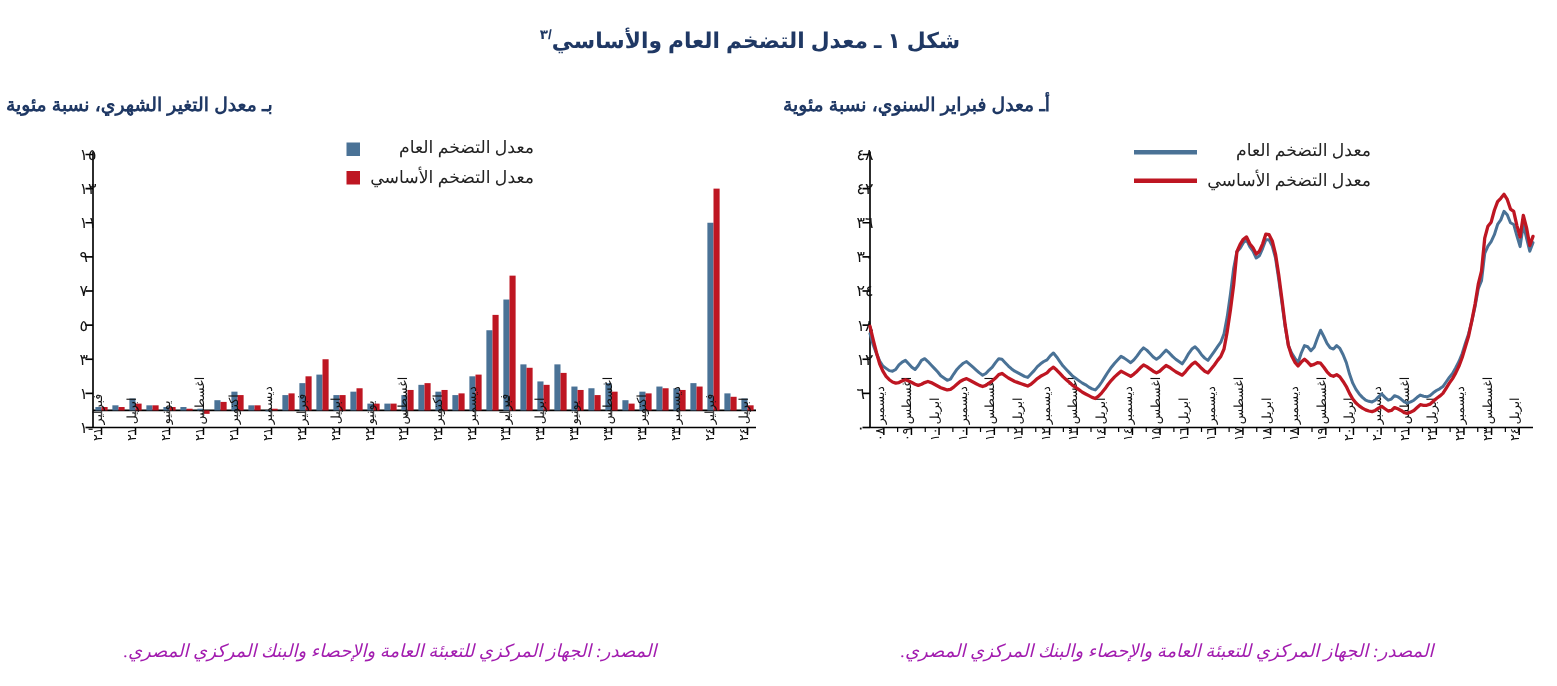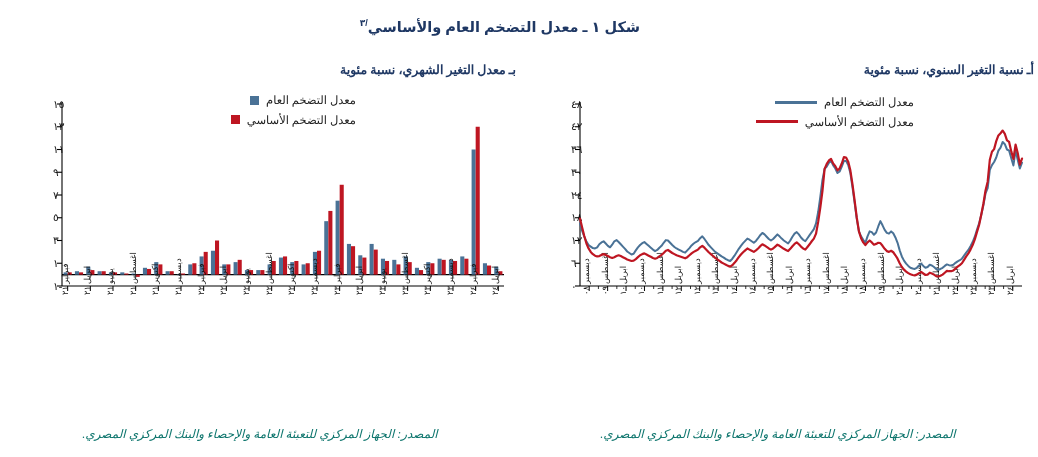--- a/index.html
+++ b/index.html
@@ -12,36 +12,36 @@
   .fig-title{
     position:absolute;top:18px;left:0;width:1000px;text-align:center;
     font-family:"Liberation Sans","DejaVu Sans",sans-serif;
     font-weight:bold;font-size:14.5px;color:#1F3864;letter-spacing:0px;
   }
   .fig-title sup{font-size:9px;vertical-align:super;}
   .panel{position:absolute;top:62px;height:390px;}
   .panel-right{right:4px;width:512px;}
   .panel-left{left:4px;width:512px;}
   .panel-title{
-    width:100%;text-align:right;
-    font-family:Liberation Serif, serif;
+    width:100%;text-align:left;
+    font-family:Liberation Sans, sans-serif;
     font-weight:bold;font-size:12.5px;color:#1F3864;
     margin:0 0 12px 0;
   }
   .plotwrap{position:relative;height:255px;}
   svg{display:block;}
   .legend{position:absolute;pointer-events:none;}
-  .legend-row{display:flex;align-items:center;gap:7px;justify-content:flex-start;
+  .legend-row{display:flex;align-items:center;gap:7px;justify-content:space-between;
     font-size:11.5px;color:#222;line-height:1.1;margin-bottom:7px;direction:rtl;}
   .legend-line{width:42px;height:3px;display:inline-block;}
   .legend-sq{width:9px;height:9px;display:inline-block;}
   .legend-label{white-space:nowrap;font-family:"Liberation Serif","DejaVu Serif",serif;}
   .source{
     position:absolute;bottom:10px;width:100%;text-align:center;
-    font-size:12px;font-style:italic;color:#0f766e;direction:rtl;
+    font-size:12px;font-style:italic;color:#a21caf;direction:rtl;
     font-family:"Liberation Serif","DejaVu Serif",serif;
     margin-top:19px;
   }
   .source span{font-style:italic;}
   .tickcat{
     font-size:8.4px;fill:#111;
     font-family:"Liberation Serif","DejaVu Serif",serif;
   }
   .ticknum{
     font-size:10.5px;fill:#111;
@@ -49,21 +49,21 @@
   }
 </style>
 </head>
 <body>
 
 <div class="fig-title">
   <span>شكل ١ ـ معدل التضخم العام والأساسي</span><sup>/٣</sup>
 </div>
 
 <div class="panel panel-right">
-  <div class="panel-title">أـ     نسبة التغير السنوي، نسبة مئوية</div>
+  <div class="panel-title">أـ     معدل فبراير السنوي، نسبة مئوية</div>
   <div class="plotwrap">
     <svg id="svg-annual" width="512" height="255" viewBox="0 0 512 255">
         <line x1="58" y1="12" x2="58" y2="196" stroke="#000" stroke-width="1.1"></line>
         <line x1="58" y1="196" x2="500" y2="196" stroke="#000" stroke-width="1.1"></line>
         <line x1="53" y1="196" x2="58" y2="196" stroke="#000" stroke-width="1.1"></line>
         <text x="49" y="199.6" text-anchor="end" class="ticknum">٠</text>
         <line x1="53" y1="173.25" x2="58" y2="173.25" stroke="#000" stroke-width="1.1"></line>
         <text x="49" y="176.85" text-anchor="end" class="ticknum">٦</text>
         <line x1="53" y1="150.5" x2="58" y2="150.5" stroke="#000" stroke-width="1.1"></line>
         <text x="49" y="154.1" text-anchor="end" class="ticknum">١٢</text>

